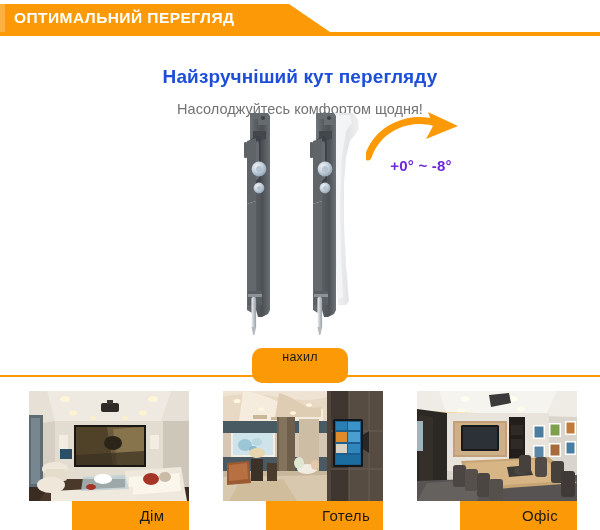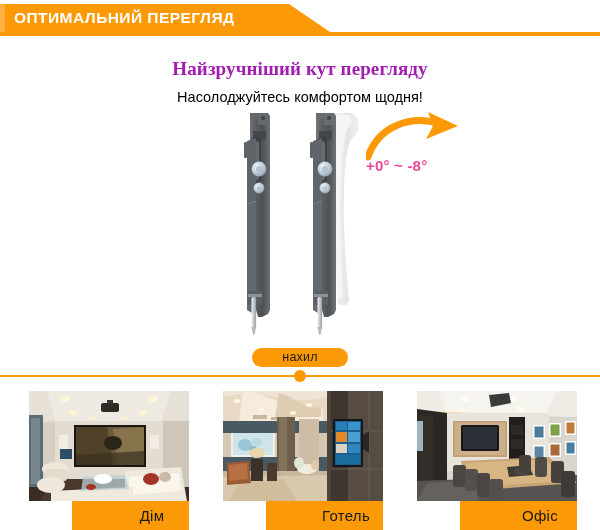--- a/index.html
+++ b/index.html
@@ -57,30 +57,29 @@
   
   .heading-block {
     position: absolute;
     left: 0; top: 56px;
     width: 600px;
     text-align: center;
   }
   .heading-main {
     font-size: 19px;
     font-weight: bold;
-    color: #a21caf;
+    color: #1d4ed8;
     letter-spacing: .1px;
     line-height: 26px;
-    margin: 0;
-    font-family: Liberation Serif, serif;
+    margin: 8px;
   }
   .heading-sub {
     font-size: 14.5px;
     font-weight: normal;
-    color: #000000;
+    color: #737373;
     line-height: 22px;
     margin: 4px 0 0 0;
   }
 
   
   .illus {
     position: absolute;
     left: 0; top: 105px;
     width: 600px; height: 235px;
   }
@@ -92,33 +91,33 @@
 
   
   .arrow-svg {
     position: absolute;
     left: 366px; top: 6px;
   }
   .angle-label {
     position: absolute;
     left: 366px; top: 52px;
     width: 110px;
-    text-align: left;
+    text-align: center;
     font-size: 15px;
     font-weight: bold;
-    color: #ec4899;
+    color: #6d28d9;
     letter-spacing: .2px;
     white-space: nowrap;
   }
 
   
   .pill {
     position: absolute;
     left: 252px; top: 348px;
-    width: 96px; height: 19px;
+    width: 96px; height: 35px;
     border-radius: 10px;
     background: #fb9a06;
     color: #1a1a1a;
     font-size: 12.5px;
     line-height: 19px;
     text-align: center;
     letter-spacing: .2px;
   }
   .divider-line {
     position: absolute;

